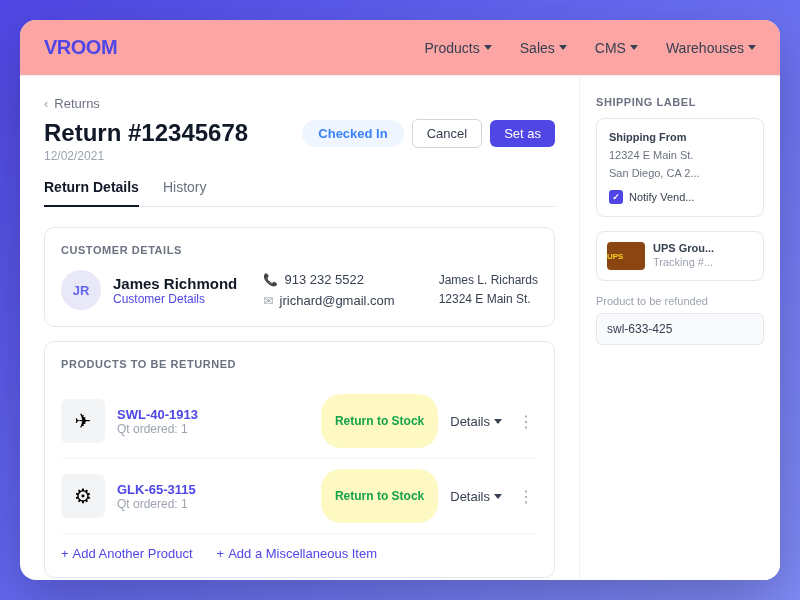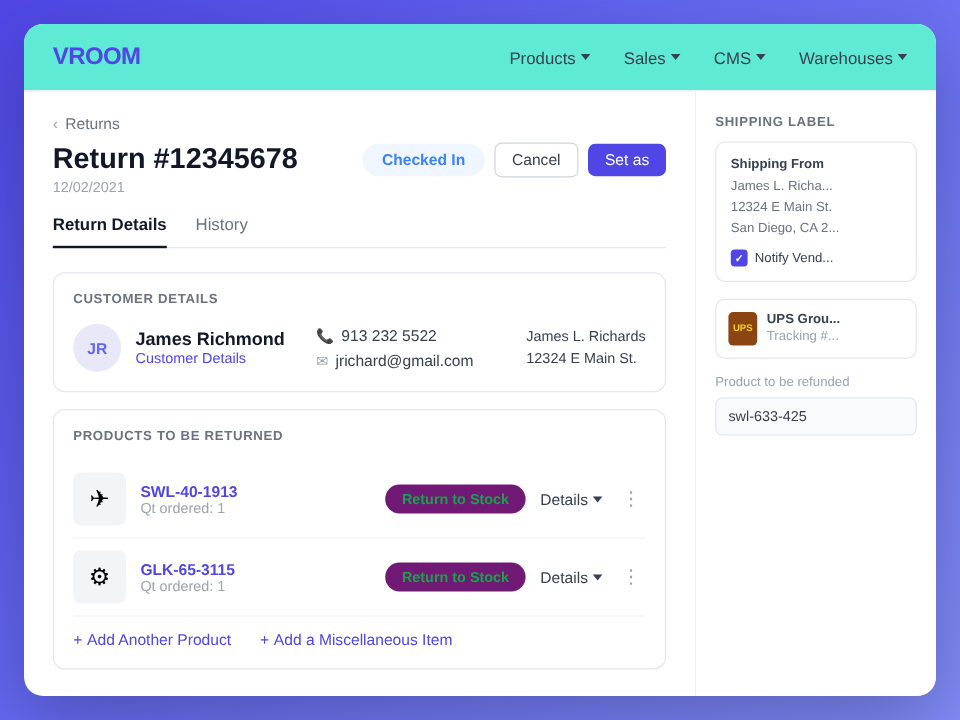--- a/index.html
+++ b/index.html
@@ -22,21 +22,21 @@
       box-shadow: 0 20px 60px rgba(0,0,0,0.25);
       display: flex;
       flex-direction: column;
     }
     
     .navbar {
       display: flex;
       align-items: center;
       padding: 0 24px;
       height: 56px;
-      background: #5eead4;
+      background: #fca5a5;
       border-bottom: 1px solid #f0f0f0;
       flex-shrink: 0;
       gap: 32px;
     }
     .logo {
       font-size: 20px;
       font-weight: 900;
       color: #1a1a2e;
       letter-spacing: -0.5px;
       margin-right: auto;
@@ -260,25 +260,25 @@
       font-size: 13px;
       font-weight: 600;
       color: #4f46e5;
       cursor: pointer;
     }
     .product-qty {
       font-size: 12px;
       color: #9ca3af;
     }
     .btn-return-stock {
-      background: #701a75;
+      background: #fef9c3;
       color: #16a34a;
       border: none;
       border-radius: 20px;
-      padding: 5px 14px;
+      padding: 20px 14px;
       font-size: 12px;
       font-weight: 600;
       cursor: pointer;
       white-space: nowrap;
     }
     .btn-details {
       display: flex;
       align-items: center;
       gap: 4px;
       font-size: 13px;
@@ -365,27 +365,27 @@
       display: flex;
       align-items: flex-start;
       gap: 8px;
       background: #fff;
       border: 1px solid #e5e7eb;
       border-radius: 8px;
       padding: 10px;
       margin-bottom: 14px;
     }
     .ups-logo {
-      width: 24px;
+      width: 38px;
       height: 28px;
       background: #8b4513;
       border-radius: 4px;
       display: flex;
       align-items: center;
-      justify-content: center;
+      justify-content: flex-start;
       font-size: 8px;
       font-weight: 900;
       color: #f5d020;
       flex-shrink: 0;
     }
     .ups-info { font-size: 11px; color: #374151; }
     .ups-name { font-weight: 600; margin-bottom: 2px; }
     .ups-tracking { color: #9ca3af; }
     .refund-section { margin-top: 4px; }
     .refund-item {
@@ -531,21 +531,20 @@
       </div>
 
     </div>
 
     <div class="right-panel">
       <div class="panel-section-title">SHIPPING LABEL</div>
 
       <div class="shipping-label-card">
         <div class="shipping-from-title">Shipping From</div>
         <div class="shipping-from-text">
-          <div>James L. Richa...</div>
           <div>12324 E Main St.</div>
           <div>San Diego, CA 2...</div>
         </div>
         <div class="notify-row">
           <div class="checkbox-blue"></div>
           <span class="notify-text">Notify Vend...</span>
         </div>
       </div>
 
       <div class="ups-row">

